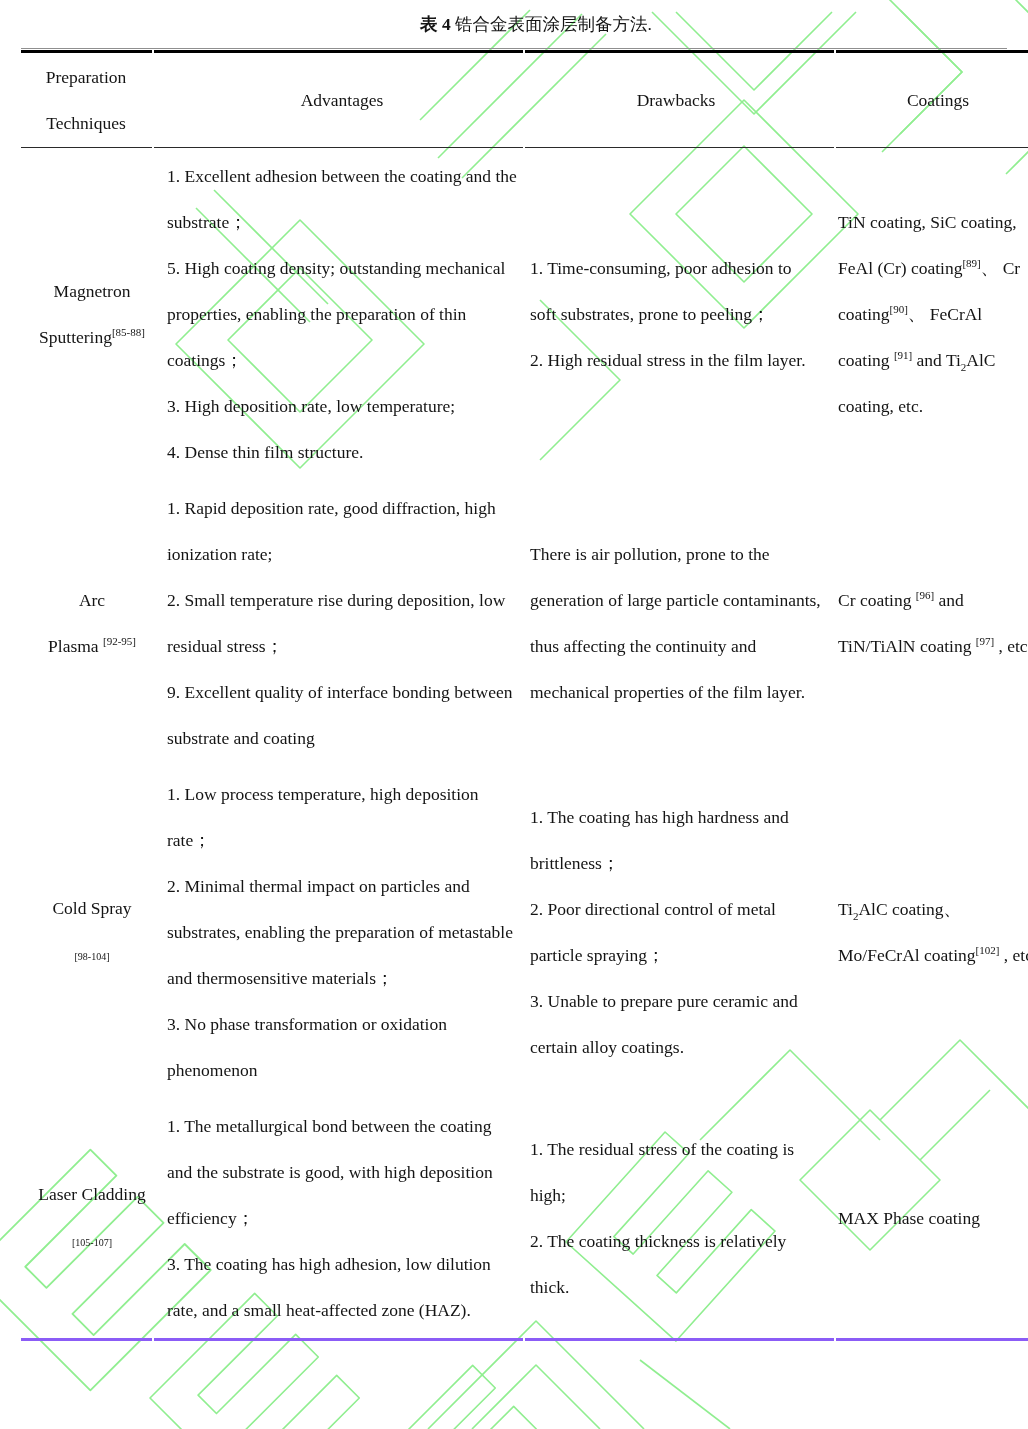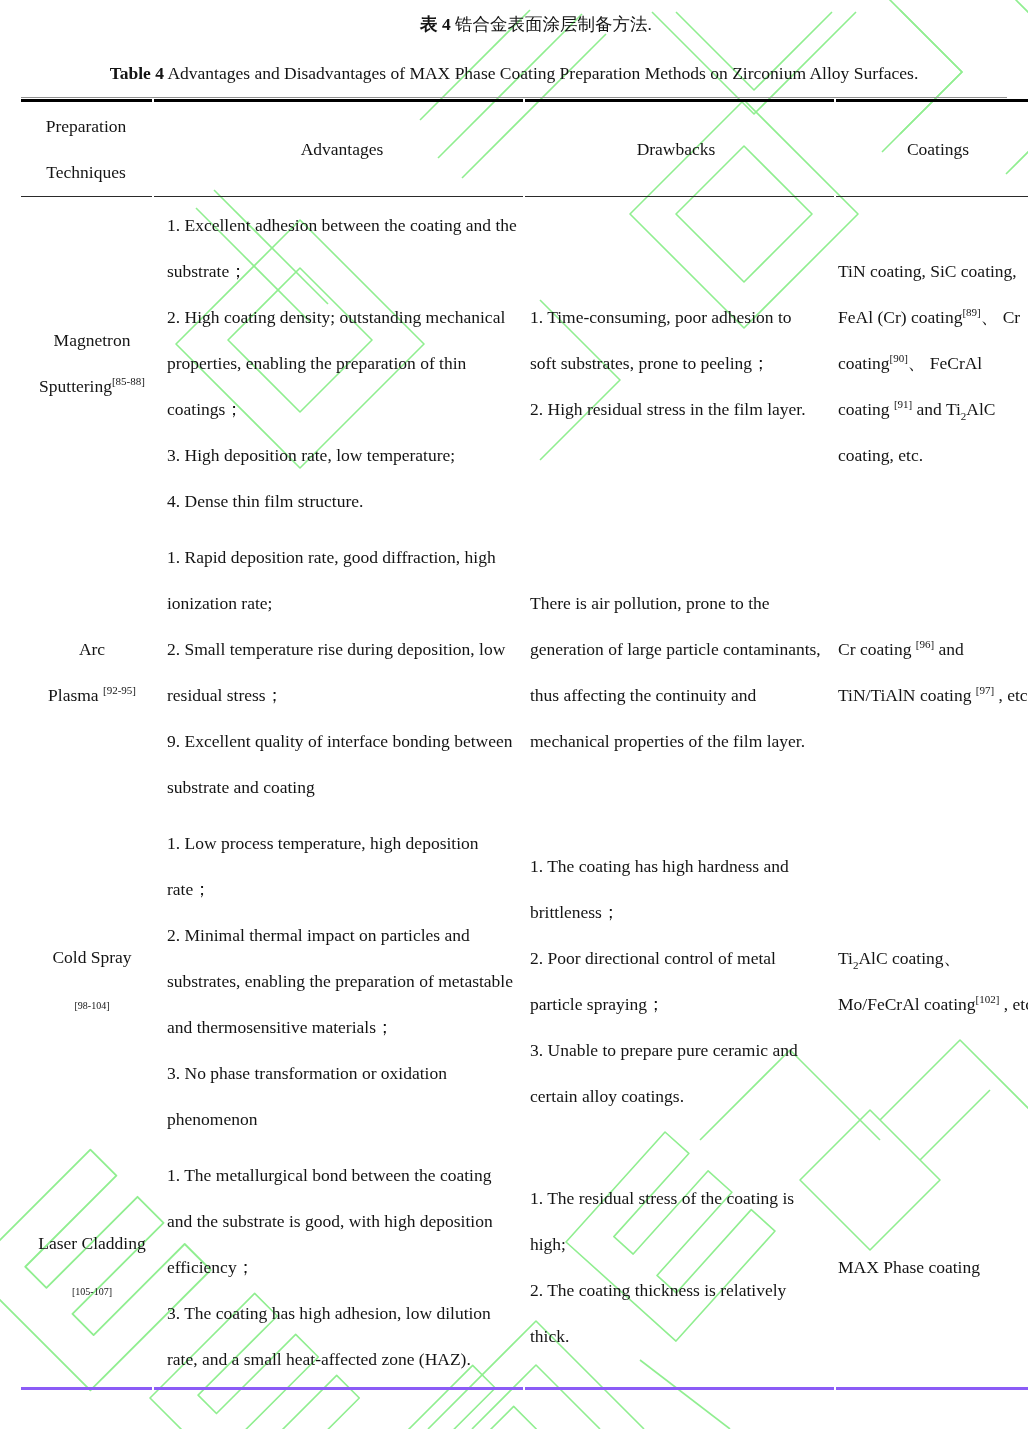--- a/index.html
+++ b/index.html
@@ -81,23 +81,20 @@
     <path d="M640,1360 L730,1429"></path>
   </g>
 </svg>
 
 <div class="content">
 
   <div class="caption caption-zh">
     <span class="bold">表 4</span><span> 锆合金表面涂层制备方法.</span>
   </div>
 
-  <div class="caption caption-en">
-    <span class="bold">Table 4</span><span> Advantages and Disadvantages of MAX Phase Coating Preparation Methods on Zirconium Alloy Surfaces.</span>
-  </div>
 
   <div class="rule-hair"></div>
 
   <table class="main">
     <thead>
       <tr>
         <td class="c1" style="text-align:center;padding-left:0;">
           <div class="hline">Preparation</div>
           <div class="hline">Techniques</div>
         </td>
@@ -110,21 +107,21 @@
       <tr>
         <td class="c1">
             <div>
               <div class="wline"><span>Magnetron</span></div>
               <div class="wline"><span>Sputtering</span><sup>[85-88]</sup></div>
             </div>
           </td>
         <td class="c2">
             <div>
               <p>1. Excellent adhesion between the coating and the substrate；</p>
-              <p>2. High coating density; outstanding mechanical properties, enabling the preparation of thin coatings；</p>
+              <p>5. High coating density; outstanding mechanical properties, enabling the preparation of thin coatings；</p>
               <p>3. High deposition rate, low temperature;</p>
               <p>4. Dense thin film structure.</p>
             </div>
           </td>
         <td class="c3">
             <div>
               <p>1. Time-consuming, poor adhesion to soft substrates, prone to peeling；</p>
               <p>2. High residual stress in the film layer.</p>
             </div>
           </td>

